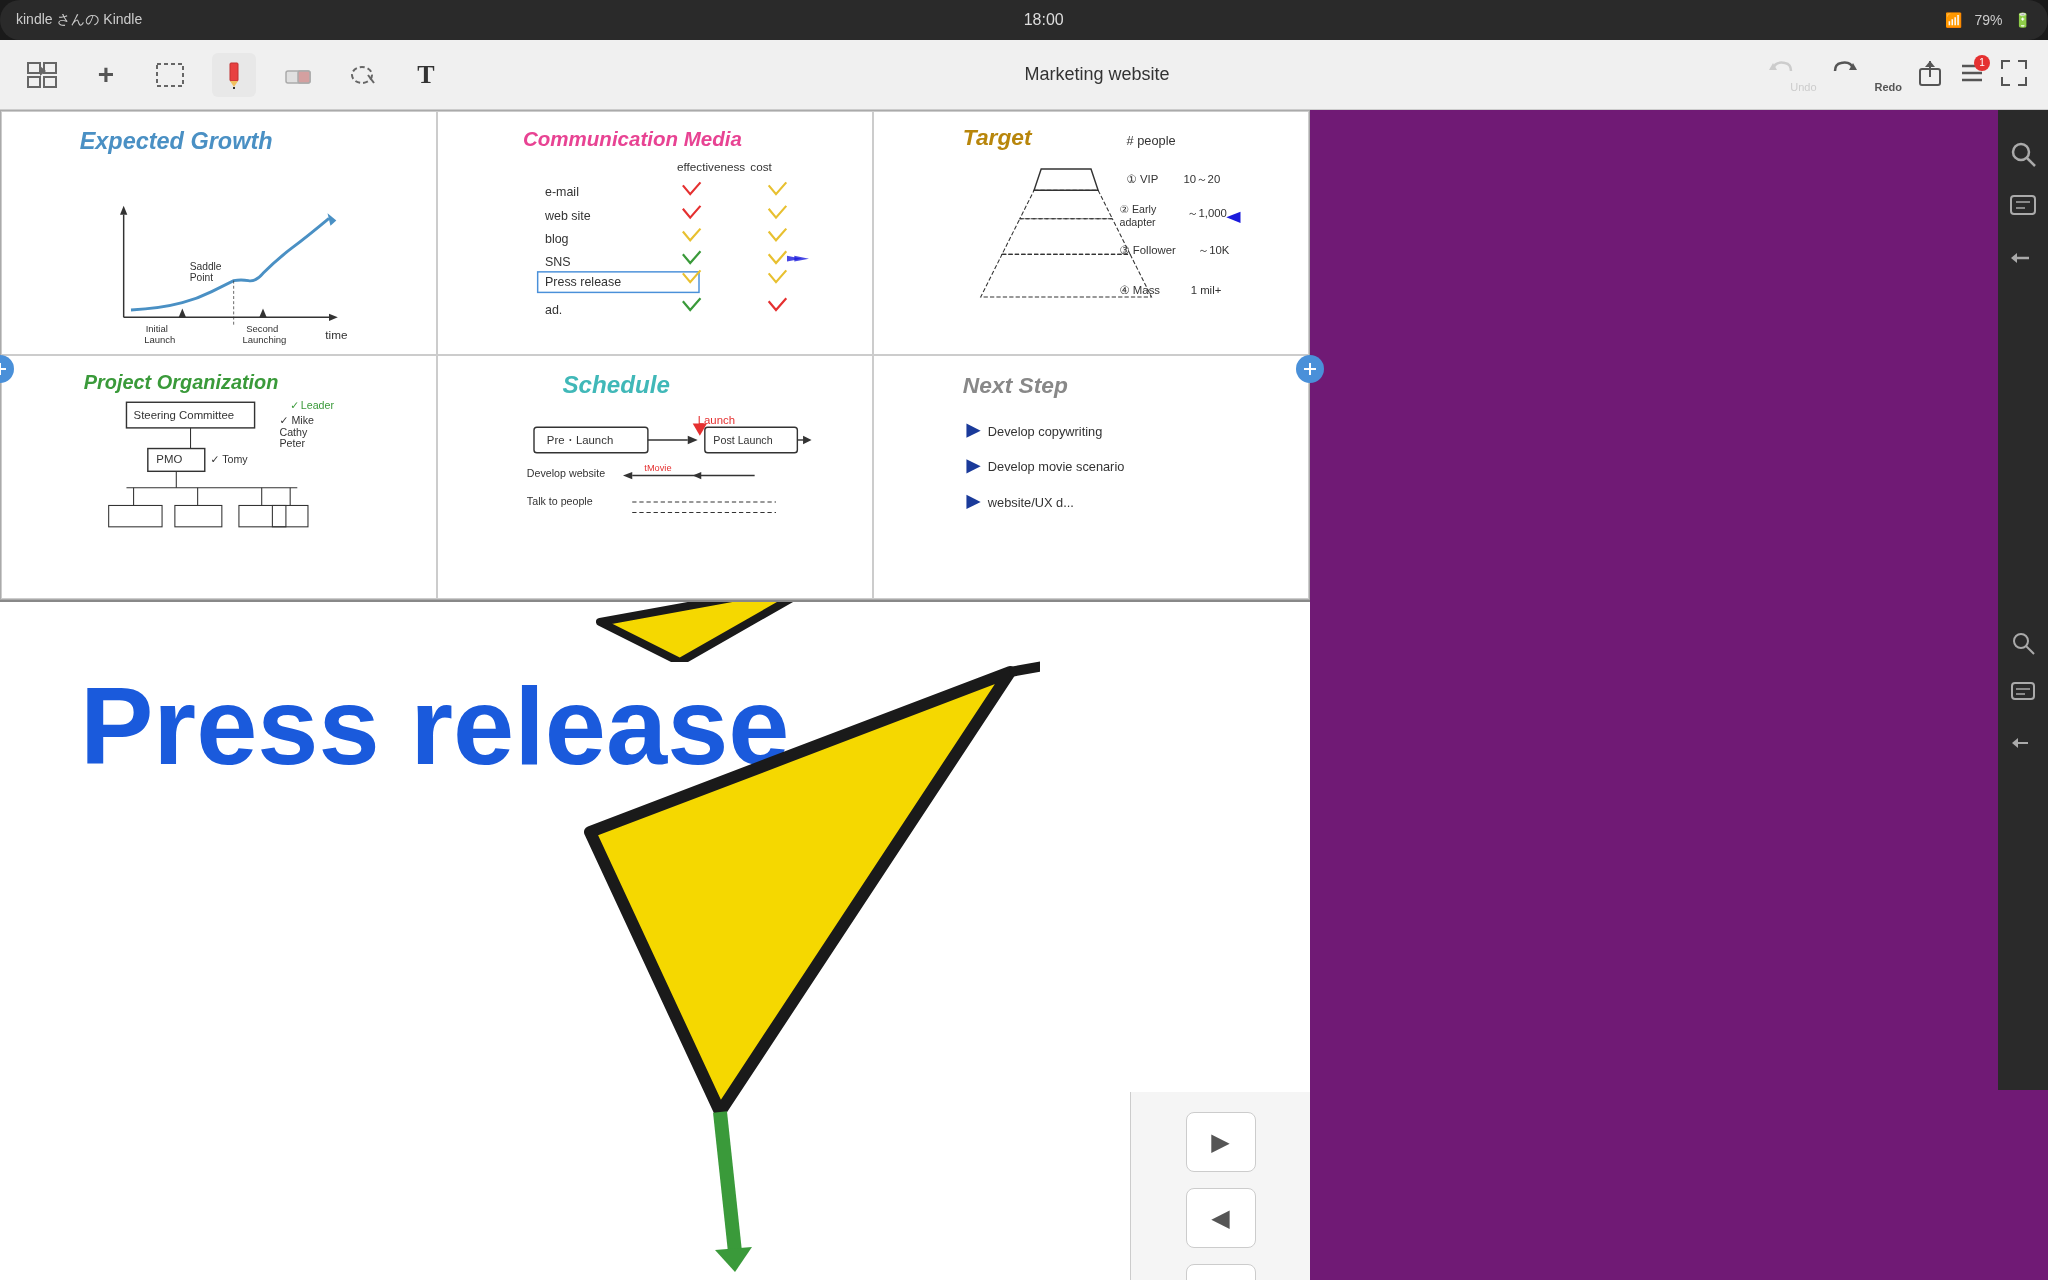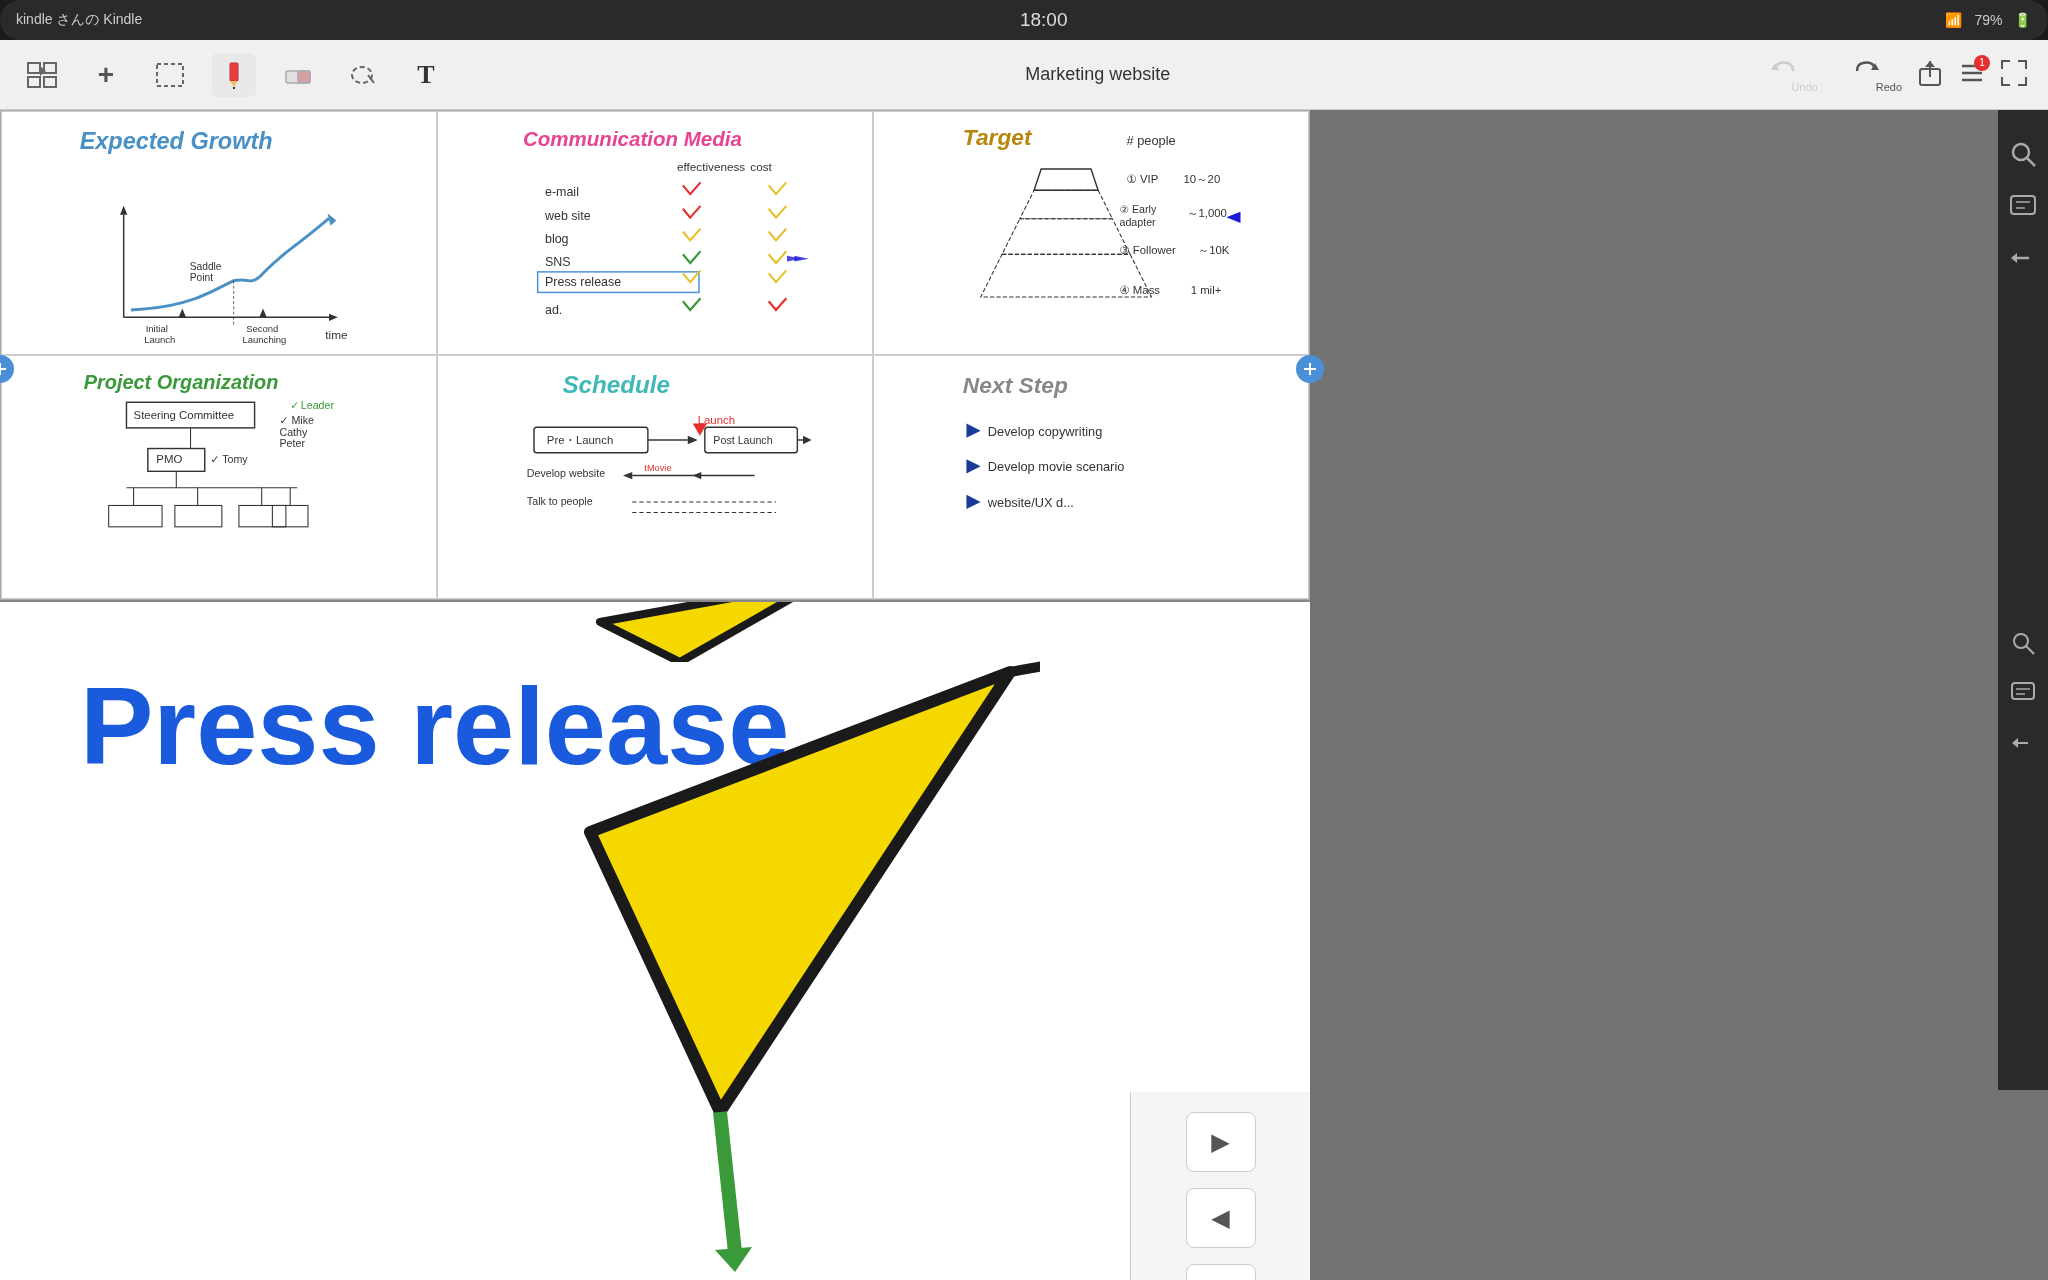--- a/index.html
+++ b/index.html
@@ -27,21 +27,21 @@
     }
     .top-bar-left {
       display: flex;
       align-items: center;
       gap: 4px;
       color: #ccc;
       font-size: 14px;
     }
     .top-bar-center {
       color: #ddd;
-      font-size: 19px;
+      font-size: 16px;
       font-weight: 500;
     }
     .top-bar-right {
       display: flex;
       align-items: center;
       gap: 12px;
       color: #ccc;
       font-size: 14px;
     }
 
@@ -89,21 +89,21 @@
       margin-left: 44px;
     }
 
     
     .canvas-area {
       position: absolute;
       top: 110px;
       left: 0;
       right: 0;
       bottom: 0;
-      background: #737373;
+      background: #701a75;
     }
 
     
     .whiteboard-upper {
       position: absolute;
       top: 0; left: 0;
       width: 1310px;
       height: 490px;
       background: white;
       display: grid;
@@ -233,21 +233,21 @@
   <div class="toolbar-center-title">Marketing website</div>
 
   <div class="toolbar-right">
     <div style="display:flex; flex-direction:column; align-items:center; cursor:pointer;">
       <svg width="28" height="24" viewBox="0 0 28 24">
         <path d="M6,12 Q8,4 18,6 Q24,7 24,14" fill="none" stroke="#ccc" stroke-width="2.5"></path>
         <polygon points="6,6 2,13 10,13" fill="#ccc"></polygon>
       </svg>
       <span style="font-size:11px; color:#ccc;">Undo</span>
     </div>
-    <div style="display:flex; flex-direction:column; align-items:center; cursor:pointer;">
+    <div style="display:flex; flex-direction:column; align-items:flex-start; cursor:pointer;font-weight:bold;">
       <svg width="28" height="24" viewBox="0 0 28 24">
         <path d="M22,12 Q20,4 10,6 Q4,7 4,14" fill="none" stroke="#555" stroke-width="2.5"></path>
         <polygon points="22,6 26,13 18,13" fill="#555"></polygon>
       </svg>
       <span style="font-size:11px; color:#555;">Redo</span>
     </div>
     <div style="cursor:pointer;">
       <svg width="28" height="28" viewBox="0 0 28 28">
         <rect x="4" y="10" width="20" height="16" rx="2" fill="none" stroke="#555" stroke-width="2"></rect>
         <line x1="14" y1="2" x2="14" y2="18" stroke="#555" stroke-width="2"></line>

